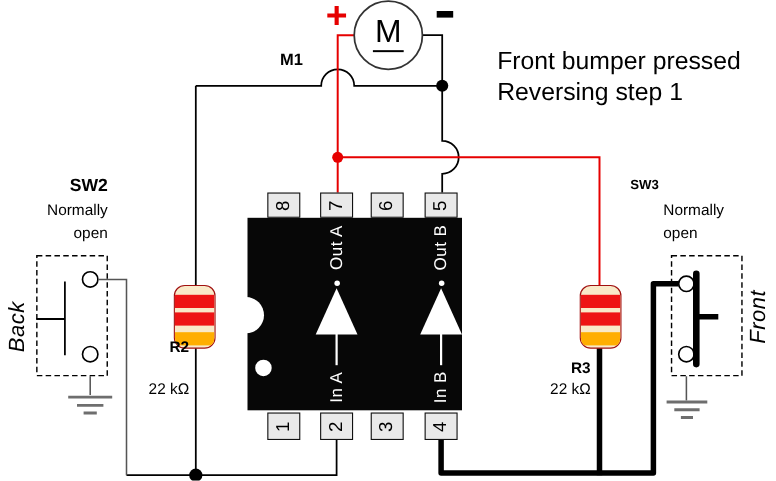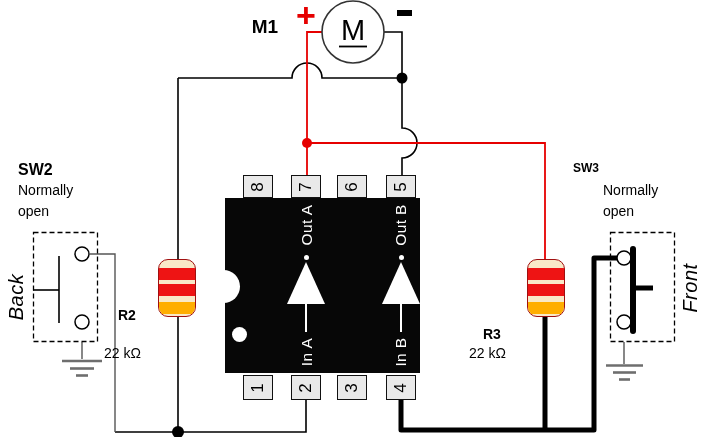--- a/index.html
+++ b/index.html
@@ -9,21 +9,21 @@
            transform:translate(-50%,-50%) rotate(-90deg); }
   .hcenter { position:absolute; white-space:nowrap; transform:translate(-50%,-50%); }
 
   svg.wires { position:absolute; left:0; top:0; }
 
   
   .note { position:absolute; left:452px; top:42px; font-size:22.5px; line-height:28px; }
 
   
   .m-letter { font-size:29px; }
-  .m1-label { font-weight:bold; font-size:19px; }
+  .m1-label { font-weight:bold; font-size:15px;margin-top:28px; }
   .plus { color:#e60000; font-weight:bold; font-size:34px; }
   .minus-bar { position:absolute; left:397px; top:10px; width:15px; height:5.5px; background:#000; }
   .hidden-text { position:absolute; opacity:0; font-size:1px; }
 
   
   .chip-body { position:absolute; left:225px; top:198px; width:195px; height:175px; background:#070707; }
   .chip-notch { position:absolute; left:207px; top:270px; width:33px; height:33px; border-radius:50%; background:#fff; }
   .pin1-dot { position:absolute; left:232px; top:327px; width:15px; height:15px; border-radius:50%; background:#fff; }
   .pin { position:absolute; width:30px; background:#e9e9e9; border:1.6px solid #111; box-sizing:border-box;
          display:flex; align-items:center; justify-content:center; font-size:17px; }
@@ -41,21 +41,21 @@
   .resistor { position:absolute; width:38px; height:58px; background:#f9e9c8;
               border:1.6px solid #a01010; border-radius:10px; box-sizing:border-box; overflow:hidden; }
   .band { position:absolute; left:0; right:0; height:12px; }
   .band1 { top:8px;  background:#ee1414; }
   .band2 { top:24px; background:#ee1414; }
   .band3 { top:42px; background:#ffae00; }
 
   
   .bold { font-weight:bold; }
   .lbl { position:absolute; font-size:14px; }
-  .ralign { }
+  .ralign { text-align:right; }
   .dir { font-style:italic; font-size:20px; letter-spacing:0.5px; }
 </style>
 </head>
 <body>
 
 <div class="stage">
 
   <svg class="wires" width="705" height="437" viewBox="0 0 705 437">
 
     <path d="M384 32 H402 V128 A15 15 0 0 1 402 158 V176" fill="none" stroke="#000" stroke-width="1.6"></path>
@@ -100,20 +100,22 @@
     <line x1="59" y1="256" x2="59" y2="323" stroke="#000" stroke-width="1.6"></line>
     <line x1="33" y1="290" x2="59" y2="290" stroke="#000" stroke-width="1.6"></line>
 
     <circle cx="624" cy="258" r="7" fill="#fff" stroke="#000" stroke-width="1.5"></circle>
     <circle cx="624" cy="322" r="7" fill="#fff" stroke="#000" stroke-width="1.5"></circle>
     <line x1="633" y1="249" x2="633" y2="331" stroke="#000" stroke-width="6" stroke-linecap="round"></line>
     <line x1="633" y1="288" x2="653" y2="288" stroke="#000" stroke-width="5"></line>
   </svg>
 
   <div class="note">
+    <div>Front bumper pressed</div>
+    <div>Reversing step 1</div>
   </div>
 
   <div class="hcenter m1-label" style="left:265px; top:27px;">M1</div>
   <div class="hcenter m-letter" style="left:353px; top:30px;">M</div>
   <div class="hcenter plus" style="left:306px; top:15px;">+</div>
   <div class="minus-bar">
       <span class="hidden-text">−</span>
     </div>
 
   <div class="chip-body"></div>

